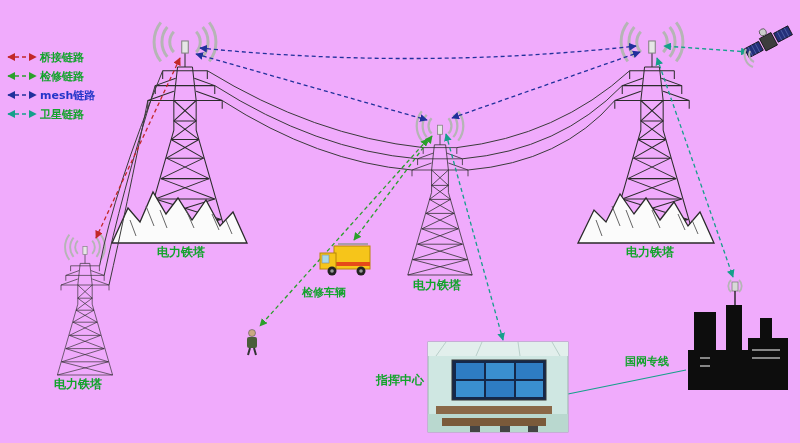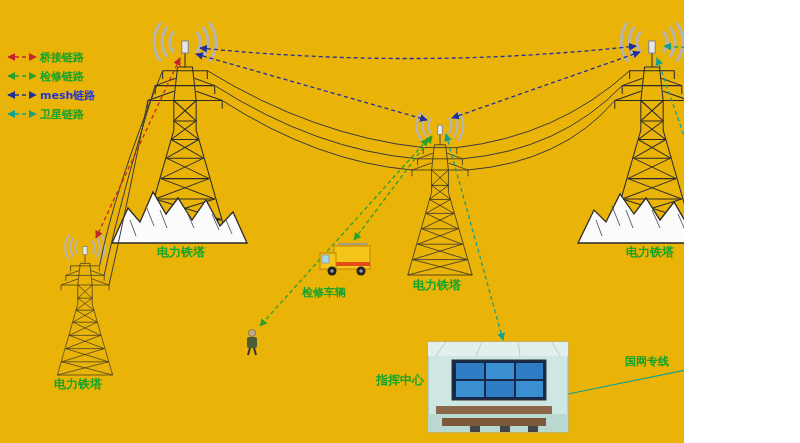--- a/index.html
+++ b/index.html
@@ -1,17 +1,17 @@
 <!DOCTYPE html>
 <html><head>
 <meta charset="utf-8">
 <style>
   html,body{margin:0;padding:0;background:#fff;}
   .stage{
-    position:relative;width:684px;height:443px;background:#eab308;overflow:hidden;
+    position:relative;width:800px;height:443px;background:#f0abfc;overflow:hidden;
     font-family:"DejaVu Sans",sans-serif;
   }
   .stage svg{position:absolute;left:0;top:0;}
   text{font-family:"DejaVu Sans",sans-serif;}
   .node-label{font-size:12px;font-weight:bold;}
   .small-label{font-size:11px;font-weight:bold;}
   .legend-label{font-size:11px;font-weight:bold;}
   .dash{stroke-dasharray:4 3;stroke-width:1.3;fill:none;}
 </style>
 </head>

